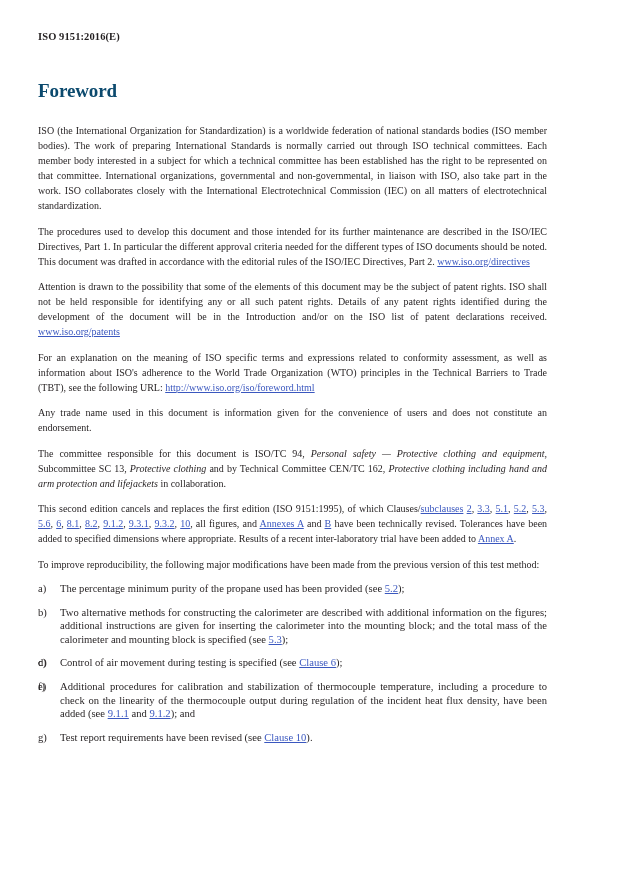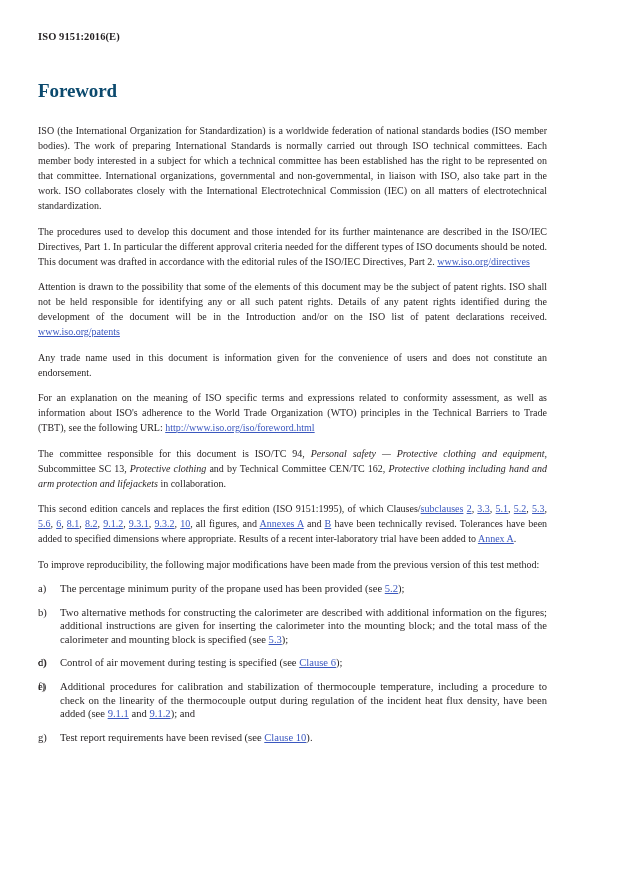--- a/index.html
+++ b/index.html
@@ -101,23 +101,23 @@
   <div class="content">
 
     <h1 class="foreword">Foreword</h1>
 
     <p class="body-par">ISO (the International Organization for Standardization) is a worldwide federation of national standards bodies (ISO member bodies). The work of preparing International Standards is normally carried out through ISO technical committees. Each member body interested in a subject for which a technical committee has been established has the right to be represented on that committee. International organizations, governmental and non-governmental, in liaison with ISO, also take part in the work. ISO collaborates closely with the International Electrotechnical Commission (IEC) on all matters of electrotechnical standardization.</p>
 
     <p class="body-par"><span>The procedures used to develop this document and those intended for its further maintenance are described in the ISO/IEC Directives, Part 1. In particular the different approval criteria needed for the different types of ISO documents should be noted. This document was drafted in accordance with the editorial rules of the ISO/IEC Directives, Part 2. </span><a class="doclink" href="#">www.iso.org/directives</a></p>
 
     <p class="body-par"><span>Attention is drawn to the possibility that some of the elements of this document may be the subject of patent rights. ISO shall not be held responsible for identifying any or all such patent rights. Details of any patent rights identified during the development of the document will be in the Introduction and/or on the ISO list of patent declarations received. </span><a class="doclink" href="#">www.iso.org/patents</a></p>
 
+    <p class="body-par"><span>For an explanation on the meaning of ISO specific terms and expressions related to conformity assessment, as well as information about ISO's adherence to the World Trade Organization (WTO) principles in the Technical Barriers to Trade (TBT), see the following URL: </span><a class="doclink" href="#">http://www.iso.org/iso/foreword.html</a></p>
+
     <p class="body-par">Any trade name used in this document is information given for the convenience of users and does not constitute an endorsement.</p>
-
-    <p class="body-par"><span>For an explanation on the meaning of ISO specific terms and expressions related to conformity assessment, as well as information about ISO's adherence to the World Trade Organization (WTO) principles in the Technical Barriers to Trade (TBT), see the following URL: </span><a class="doclink" href="#">http://www.iso.org/iso/foreword.html</a></p>
 
     <p class="body-par"><span>The committee responsible for this document is ISO/TC 94, </span><span class="ital">Personal safety — Protective clothing and equipment</span><span>, Subcommittee SC 13, </span><span class="ital">Protective clothing</span><span> and by Technical Committee CEN/TC 162, </span><span class="ital">Protective clothing including hand and arm protection and lifejackets</span><span> in collaboration.</span></p>
 
     <p class="body-par"><span>This second edition cancels and replaces the first edition (ISO 9151:1995), of which Clauses/</span><a class="doclink" href="#">subclauses</a><span> <a class="doclink" href="#">2</a>, <a class="doclink" href="#">3.3</a>, <a class="doclink" href="#">5.1</a>, <a class="doclink" href="#">5.2</a>, <a class="doclink" href="#">5.3</a>, <a class="doclink" href="#">5.6</a>, <a class="doclink" href="#">6</a>, <a class="doclink" href="#">8.1</a>, <a class="doclink" href="#">8.2</a>, <a class="doclink" href="#">9.1.2</a>, <a class="doclink" href="#">9.3.1</a>, <a class="doclink" href="#">9.3.2</a>, <a class="doclink" href="#">10</a></span><span>, all figures, and </span><a class="doclink" href="#">Annexes A</a><span> and </span><a class="doclink" href="#">B</a><span> have been technically revised. Tolerances have been added to specified dimensions where appropriate. Results of a recent inter-laboratory trial have been added to </span><a class="doclink" href="#">Annex A</a><span>.</span></p>
 
     <p class="body-par">To improve reproducibility, the following major modifications have been made from the previous version of this test method:</p>
 
     <div class="list">
         <div class="list-item"><span class="marker">a)</span><span>The percentage minimum purity of the propane used has been provided (see <a class="doclink" href="#">5.2</a>);</span></div>
         <div class="list-item"><span class="marker">b)</span><span>Two alternative methods for constructing the calorimeter are described with additional information on the figures; additional instructions are given for inserting the calorimeter into the mounting block; and the total mass of the calorimeter and mounting block is specified (see <a class="doclink" href="#">5.3</a>);</span></div>

